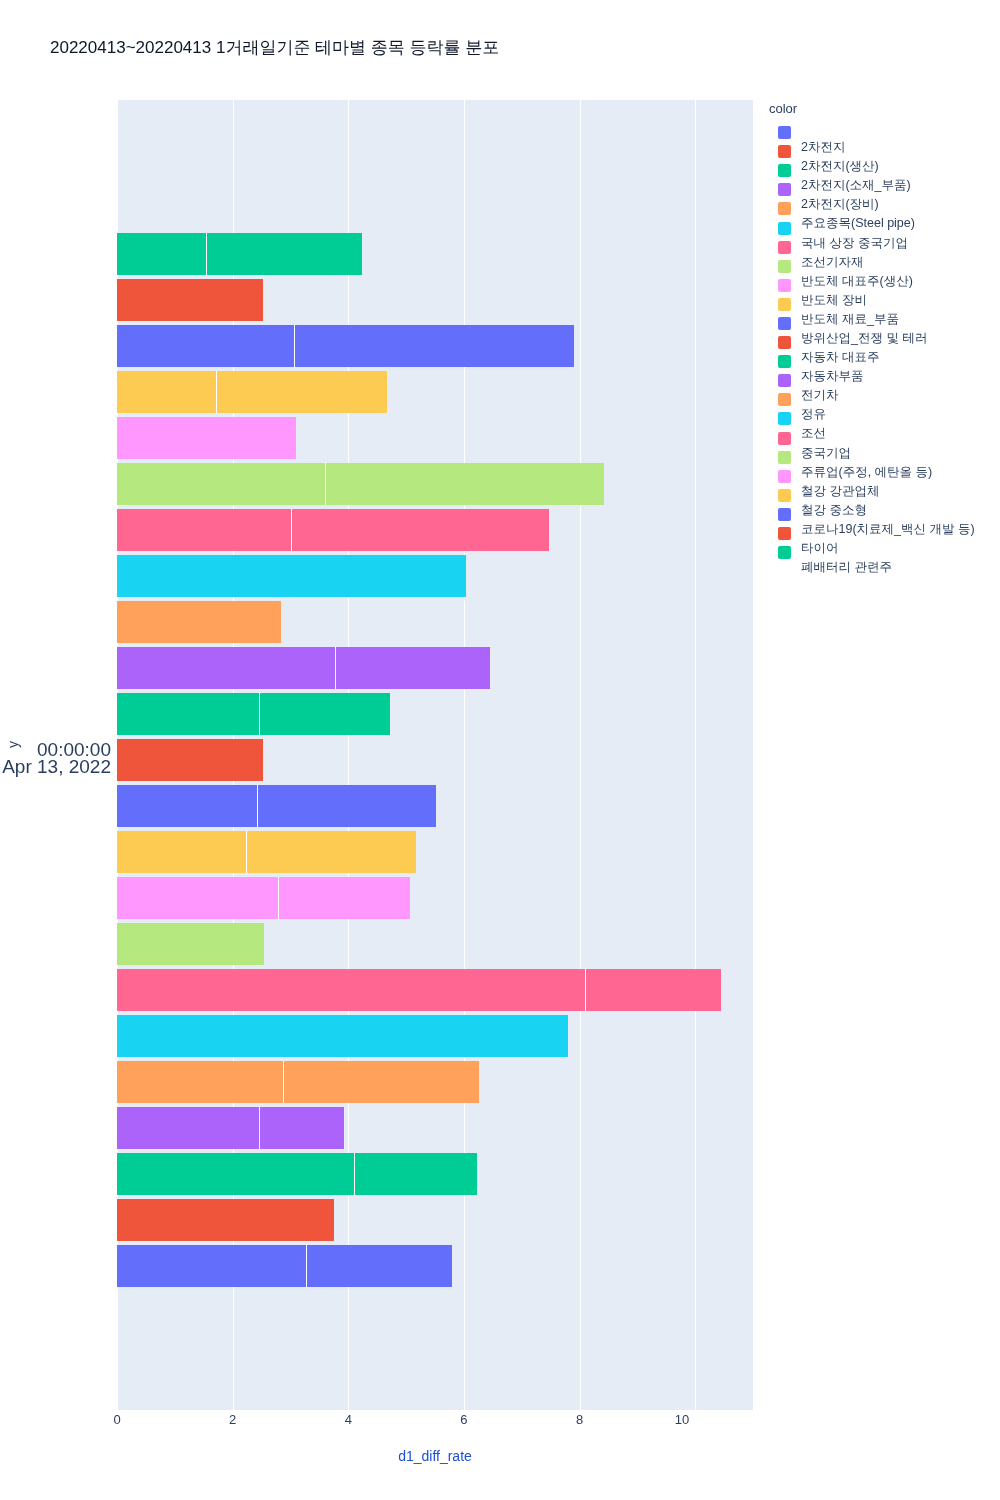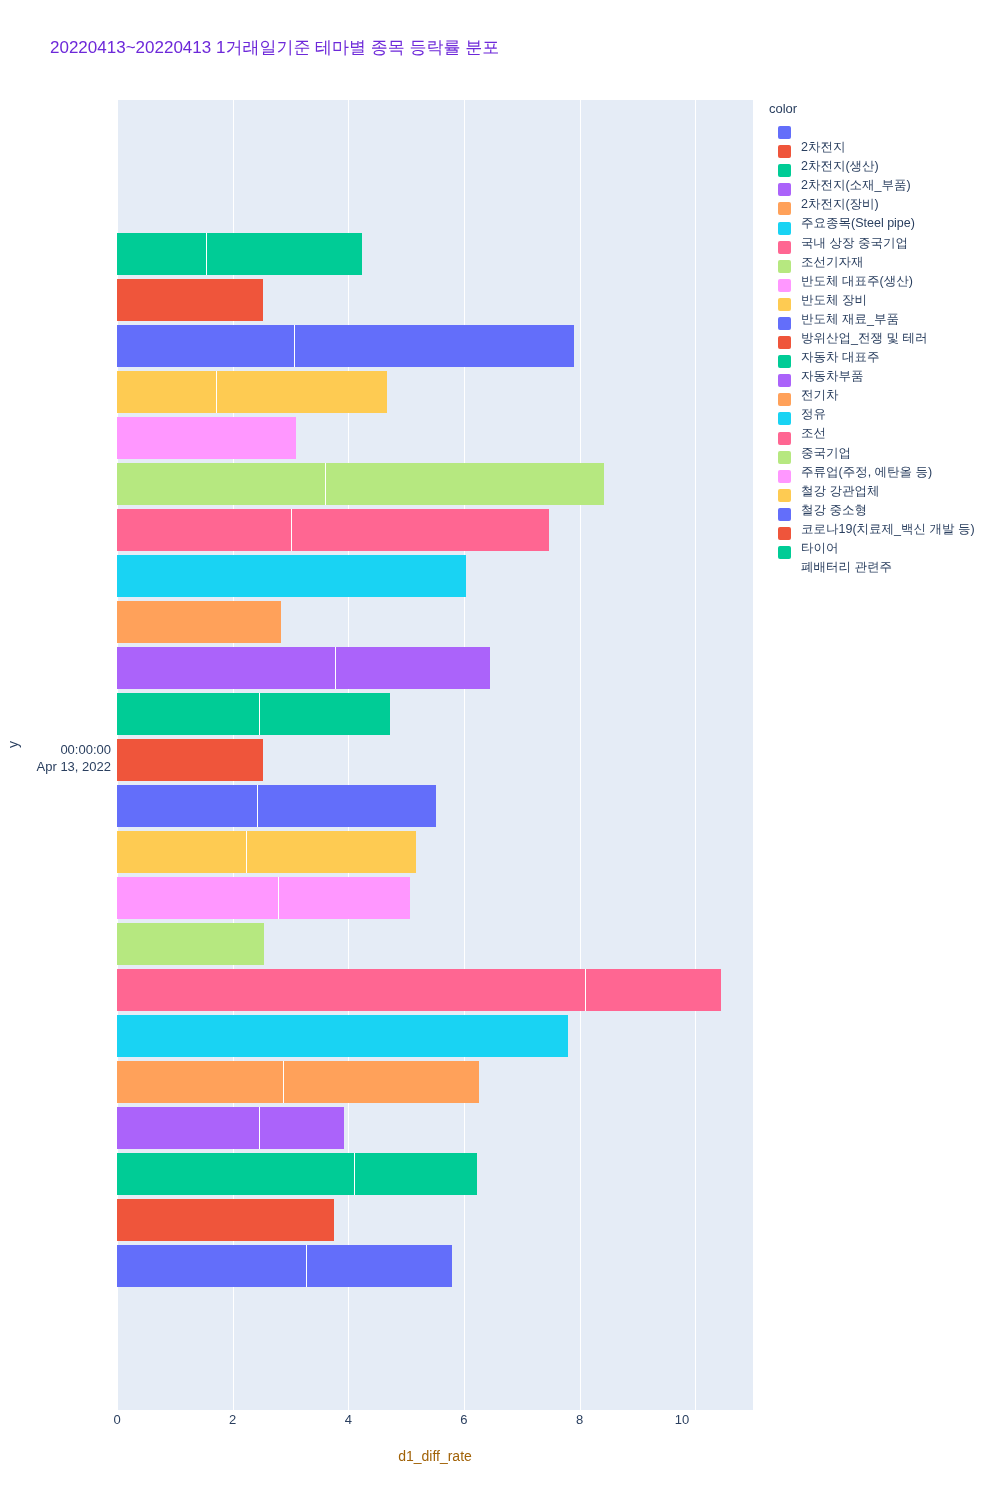--- a/index.html
+++ b/index.html
@@ -8,21 +8,21 @@
     width: 1000px; height: 1500px;
     background: #ffffff;
     font-family: "Liberation Sans", "DejaVu Sans", sans-serif;
   }
   #root { position: relative; width: 1000px; height: 1500px; overflow: hidden; }
 
   .chart-title {
     position: absolute;
     left: 50px; top: 36px;
     font-size: 17px;
-    color: #6d28d9;
+    color: #0f172a;
     white-space: nowrap;
     text-align: right;
   }
 
   
   #plot-area {
     position: absolute;
     left: 117px; top: 100px;
     width: 636px; height: 1310px;
     background: #e5ecf6;
@@ -42,34 +42,34 @@
   .xtick {
     position: absolute; top: 0;
     transform: translateX(-50%);
     font-size: 13px; color: #2a3f5f;
     white-space: nowrap;
   }
   #xaxis-title {
     position: absolute;
     left: 117px; width: 636px; top: 1448px;
     text-align: center;
-    font-size: 14px; color: #a16207;
+    font-size: 14px; color: #1d4ed8;
   }
   #yaxis-title {
     position: absolute;
     left: 5px; top: 748px;
     font-size: 14px; color: #2a3f5f;
     transform: rotate(-90deg);
     transform-origin: left top;
   }
   #ytick {
     position: absolute;
     right: 889px; top: 741px;
     text-align: right;
-    font-size: 13px; color: #2a3f5f;
+    font-size: 19px; color: #2a3f5f;
     line-height: 17px;
     white-space: pre-line;
   }
 
   
   #legend { position: absolute; left: 769px; top: 101px; width: 228px; }
   #legend-title { font-size: 13px; color: #2a3f5f; margin-bottom: 7px; }
   .legend-item {
     display: flex; align-items: center;
     height: 19.1px;

